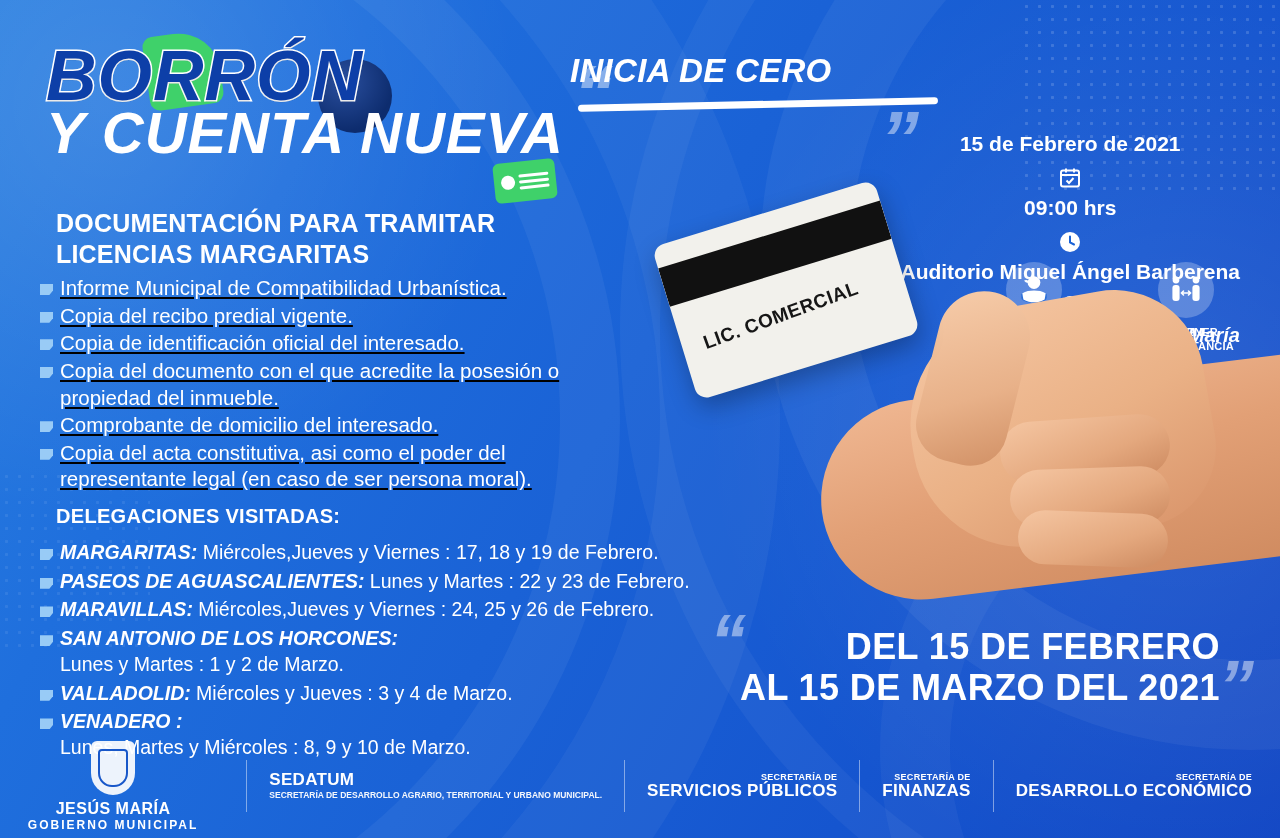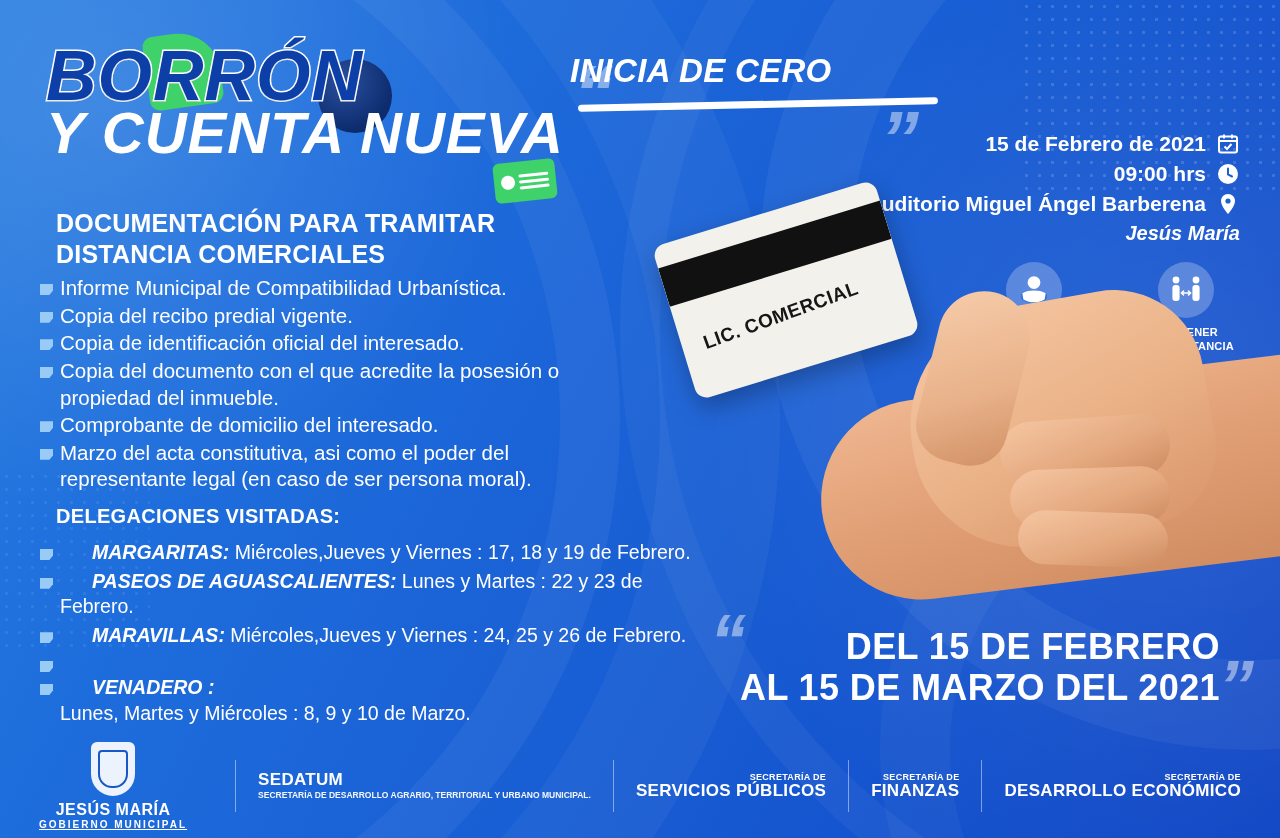--- a/index.html
+++ b/index.html
@@ -91,21 +91,21 @@
   .quote.close { left: 310px; top: 48px; }
   .slogan .underline {
     margin-top: 10px; height: 7px; width: 360px; margin-left: 8px;
     background: #fff; border-radius: 4px;
     transform: rotate(-1.2deg);
     box-shadow: 0 0 0 0 rgba(0,0,0,0);
   }
 
   
   .event { position: absolute; right: 40px; top: 132px; text-align: right; color: #fff; }
-  .event .row { display: flex; align-items: center; justify-content: flex-end; gap: 10px; margin-bottom: 6px; }
+  .event .row { display: flex; align-items: center; justify-content: flex-end; gap: 10px; margin-bottom: 6px; flex-direction: column; }
   .event .row .lbl { font-size: 21px; font-weight: 700; }
   .event .sub { font-size: 20px; font-weight: 700; font-style: italic; margin-top: 2px; }
   .ico { width: 24px; height: 24px; flex: 0 0 24px; }
 
   
   .covid { position: absolute; right: 36px; top: 262px; display: flex; gap: 36px; }
   .covid .item { text-align: center; width: 116px; }
   .covid .circle {
     width: 56px; height: 56px; border-radius: 50%;
     background: rgba(255,255,255,0.25);
@@ -120,30 +120,30 @@
   }
   .doc-list { position: absolute; left: 40px; top: 275px; width: 560px; }
   .doc-list li, .del-list li { list-style: none; display: flex; align-items: flex-start; gap: 7px; }
   .bullet {
     flex: 0 0 auto; margin-top: 9px;
     width: 13px; height: 11px; background: #9fd0f7;
     clip-path: polygon(0 0, 100% 0, 100% 60%, 72% 100%, 0 100%, 0 0);
     opacity: .95;
   }
   .doc-list .txt { color: #fff; font-size: 20.5px; line-height: 1.30; }
-  .doc-list li { margin-bottom: 1px; }
+  .doc-list li { margin-bottom: 1px; text-decoration: underline; }
 
   .del-title {
     position: absolute; left: 56px; top: 505px;
     color: #fff; font-size: 20px; font-weight: 800; letter-spacing: .3px;
   }
   .del-list { position: absolute; left: 40px; top: 540px; width: 680px; }
   .del-list li { margin-bottom: 3px; }
   .del-list .txt { color: #fff; font-size: 19.5px; line-height: 1.32; }
-  .del-list .name { font-weight: 800; font-style: italic; margin-left: 32px; }
+  .del-list .name { font-weight: 800; font-style: italic; }
 
   
   .hand-wrap { position: absolute; right: 0; top: 150px; width: 620px; height: 560px; }
   .forearm {
     position: absolute; right: -60px; top: 230px;
     width: 520px; height: 200px;
     background: linear-gradient(170deg, #f0b893 0%, #e2a076 45%, #cf8a5f 100%);
     border-radius: 110px 0 0 110px;
     transform: rotate(-7deg);
   }
@@ -202,21 +202,21 @@
   .crest { display: flex; flex-direction: column; align-items: center; margin-right: 26px; }
   .crest .shield {
     width: 44px; height: 54px; background: rgba(255,255,255,0.92);
     border-radius: 6px 6px 22px 22px; position: relative;
     display: flex; align-items: center; justify-content: center;
   }
   .crest .shield:after {
     content: ""; width: 26px; height: 34px; border: 2px solid #1857c9; border-radius: 4px 4px 14px 14px;
   }
   .crest .c1 { font-size: 16px; font-weight: 900; letter-spacing: .5px; margin-top: 5px; }
-  .crest .c2 { font-size: 10px; font-weight: 700; letter-spacing: 2px; text-decoration: underline; }
+  .crest .c2 { font-size: 12px; font-weight: 700; letter-spacing: 2px; }
   .fdiv { width: 1px; height: 52px; background: rgba(255,255,255,0.45); margin: 0 22px; }
   .fitem { text-align: left; }
   .fitem .big { font-size: 17px; font-weight: 800; letter-spacing: .3px; line-height: 1.1; }
   .fitem .small { font-size: 8.5px; font-weight: 600; line-height: 1.25; opacity: .95; }
   .fitem .tiny { font-size: 9px; font-weight: 700; letter-spacing: .3px; }
   .fitem.center { text-align: right; }
 </style>
 </head>
 <body>
 
@@ -312,21 +312,21 @@
     <div class="finger f3"></div>
     <div class="thumb"></div>
     <div class="card">
       <div class="stripe"></div>
       <div class="label">LIC. COMERCIAL</div>
     </div>
   </div>
 
   <div class="doc-title">
     <div>DOCUMENTACIÓN PARA TRAMITAR</div>
-    <div>DISTANCIA COMERCIALES</div>
+    <div>LICENCIAS MARGARITAS</div>
   </div>
 
   <ul class="doc-list">
     <li>
         <span class="bullet"></span>
         <span class="txt">Informe Municipal de Compatibilidad Urbanística.</span>
       </li>
     <li>
         <span class="bullet"></span>
         <span class="txt">Copia del recibo predial vigente.</span>
@@ -338,40 +338,45 @@
     <li>
         <span class="bullet"></span>
         <span class="txt">Copia del documento  con el que acredite la posesión o propiedad del inmueble.</span>
       </li>
     <li>
         <span class="bullet"></span>
         <span class="txt">Comprobante de domicilio del interesado.</span>
       </li>
     <li>
         <span class="bullet"></span>
-        <span class="txt">Marzo del acta constitutiva, asi como el poder del representante legal (en caso de ser persona moral).</span>
+        <span class="txt">Copia del acta constitutiva, asi como el poder del representante legal (en caso de ser persona moral).</span>
       </li>
   </ul>
 
   <div class="del-title">DELEGACIONES VISITADAS:</div>
   <ul class="del-list">
     <li>
         <span class="bullet"></span>
       <span class="txt"><span class="name">MARGARITAS:</span><span> Miércoles,Jueves y Viernes : 17, 18 y 19 de Febrero.</span></span>
       </li>
     <li>
         <span class="bullet"></span>
       <span class="txt"><span class="name">PASEOS DE AGUASCALIENTES:</span><span> Lunes y Martes : 22 y 23 de Febrero.</span></span>
       </li>
     <li>
         <span class="bullet"></span>
       <span class="txt"><span class="name">MARAVILLAS:</span><span> Miércoles,Jueves y Viernes : 24, 25 y 26 de Febrero.</span></span>
       </li>
     <li>
         <span class="bullet"></span>
+      <span class="txt"><span class="name">SAN ANTONIO DE LOS HORCONES:</span><br><span> Lunes y Martes : 1 y 2 de Marzo.</span></span>
+      </li>
+    <li>
+        <span class="bullet"></span>
+      <span class="txt"><span class="name">VALLADOLID:</span><span> Miércoles y Jueves : 3 y 4 de Marzo.</span></span>
       </li>
     <li>
         <span class="bullet"></span>
       <span class="txt"><span class="name">VENADERO :</span><br><span> Lunes,  Martes y  Miércoles : 8, 9 y 10 de Marzo.</span></span>
       </li>
   </ul>
 
   <div class="banner">
     <span class="quote q-open">“</span>
     <span class="quote q-close">”</span>

